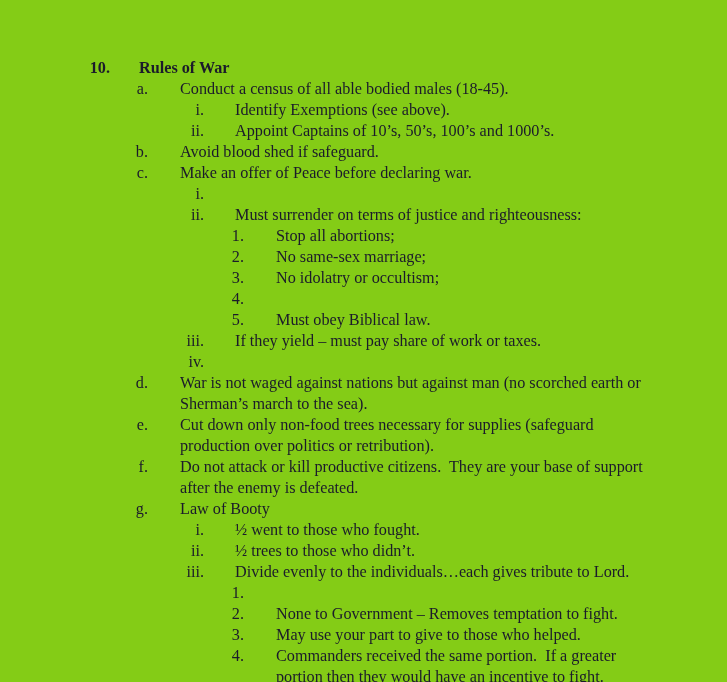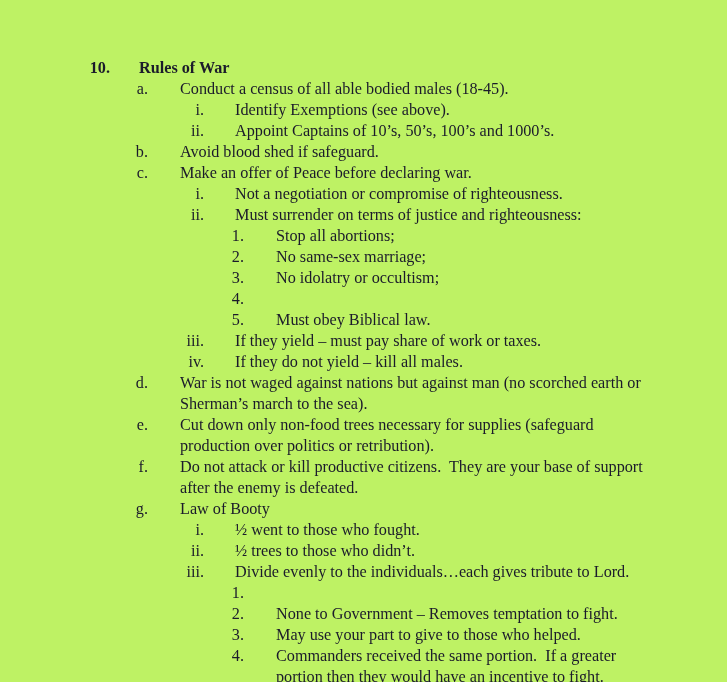--- a/index.html
+++ b/index.html
@@ -83,21 +83,21 @@
     padding-left: 138px;
   }
   .lvl4 > .marker {
     width: 20px;
     padding-right: 8px;
   }
 </style>
 </head>
 <body style="background: rgb(255, 255, 255); color: rgb(27, 27, 43);">
 
-<div id="page" style="background: #bef264;">
+<div id="page" style="background: #84cc16;">
   <div class="doc">
 
     <div class="item lvl1">
       <span class="marker">10.</span>
       <span class="body-text">Rules of War</span>
     </div>
 
     <div id="outline-body">
         <div class="item lvl2">
           <span class="marker">a.</span>
@@ -114,21 +114,20 @@
         <div class="item lvl2">
           <span class="marker">b.</span>
           <span class="body-text">Avoid blood shed if safeguard.</span>
         </div>
         <div class="item lvl2">
           <span class="marker">c.</span>
           <span class="body-text">Make an offer of Peace before declaring war.</span>
         </div>
         <div class="item lvl3">
           <span class="marker">i.</span>
-          <span class="body-text">Not a negotiation or compromise of righteousness.</span>
         </div>
         <div class="item lvl3">
           <span class="marker">ii.</span>
           <span class="body-text">Must surrender on terms of justice and righteousness:</span>
         </div>
         <div class="item lvl4">
           <span class="marker">1.</span>
           <span class="body-text">Stop all abortions;</span>
         </div>
         <div class="item lvl4">
@@ -145,21 +144,20 @@
         <div class="item lvl4">
           <span class="marker">5.</span>
           <span class="body-text">Must obey Biblical law.</span>
         </div>
         <div class="item lvl3">
           <span class="marker">iii.</span>
           <span class="body-text">If they yield – must pay share of work or taxes.</span>
         </div>
         <div class="item lvl3">
           <span class="marker">iv.</span>
-          <span class="body-text">If they do not yield – kill all males.</span>
         </div>
         <div class="item lvl2">
           <span class="marker">d.</span>
           <span class="body-text">War is not waged against nations but against man (no scorched earth or Sherman’s march to the sea).</span>
         </div>
         <div class="item lvl2">
           <span class="marker">e.</span>
           <span class="body-text">Cut down only non-food trees necessary for supplies (safeguard production over politics or retribution).</span>
         </div>
         <div class="item lvl2">

